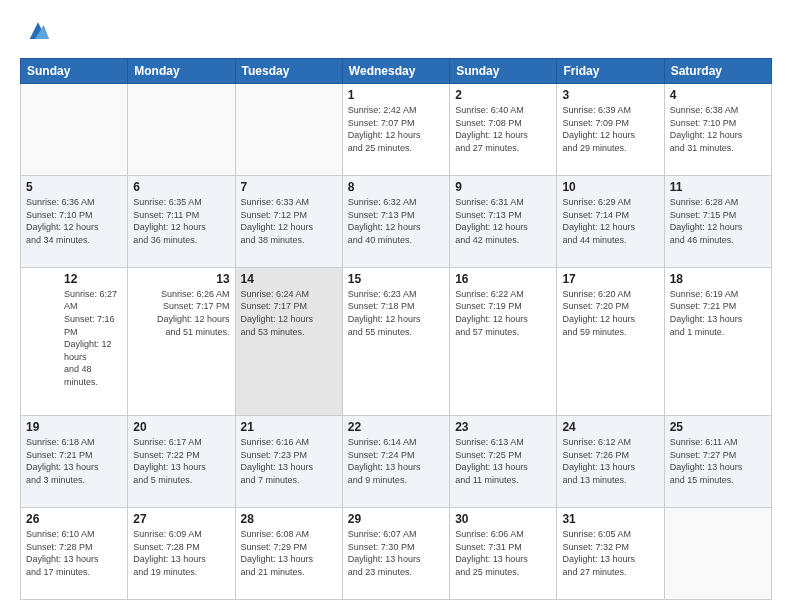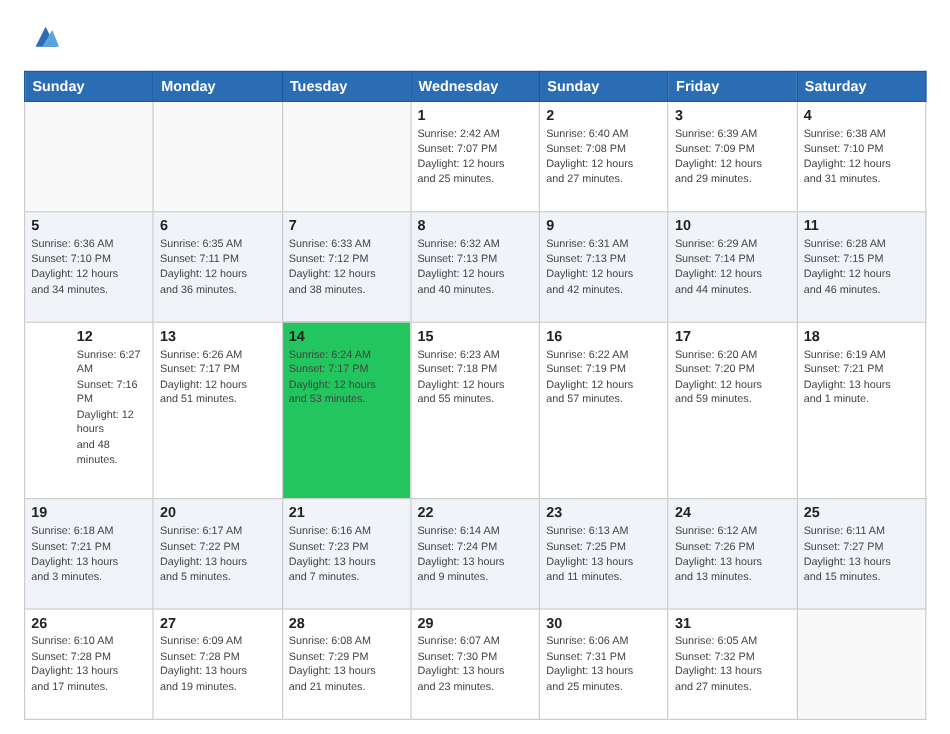--- a/index.html
+++ b/index.html
@@ -209,28 +209,28 @@
           </td>
         </tr>
         <tr>
           <td style="background-color: rgb(255, 255, 255); padding-left: 43px;">
             <span class="day-number">12</span>
             <div class="day-info" style="white-space: pre-line;">Sunrise: 6:27 AM
 Sunset: 7:16 PM
 Daylight: 12 hours
 and 48 minutes.</div>
           </td>
-          <td style="background-color: rgb(255, 255, 255);">
+          <td style="background-color: rgb(255, 255, 255); text-align: right;">
             <span class="day-number">13</span>
             <div class="day-info" style="white-space: pre-line;">Sunrise: 6:26 AM
 Sunset: 7:17 PM
 Daylight: 12 hours
 and 51 minutes.</div>
           </td>
-          <td style="background-color: #22c55e;">
+          <td style="background-color: #e5e5e5;">
             <span class="day-number">14</span>
             <div class="day-info" style="white-space: pre-line;">Sunrise: 6:24 AM
 Sunset: 7:17 PM
 Daylight: 12 hours
 and 53 minutes.</div>
           </td>
           <td style="background-color: rgb(255, 255, 255);">
             <span class="day-number">15</span>
             <div class="day-info" style="white-space: pre-line;">Sunrise: 6:23 AM
 Sunset: 7:18 PM

